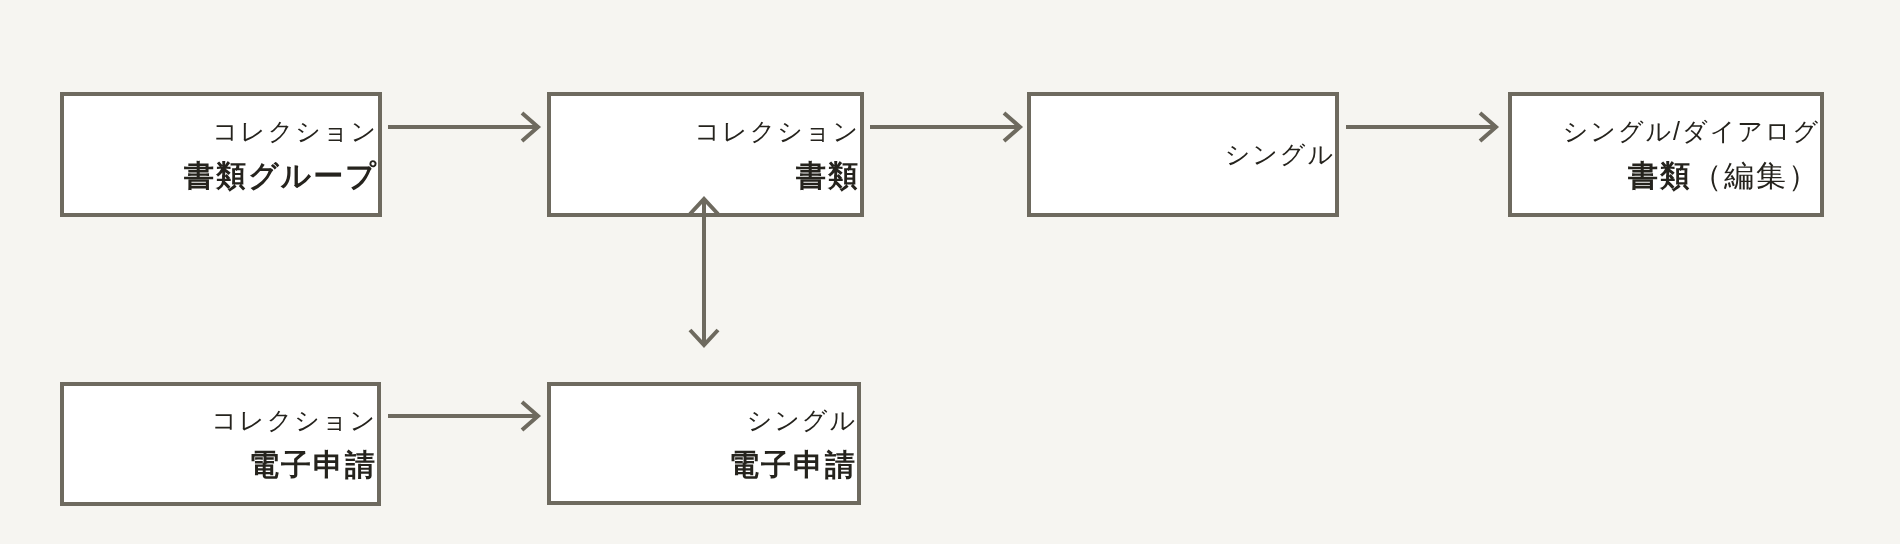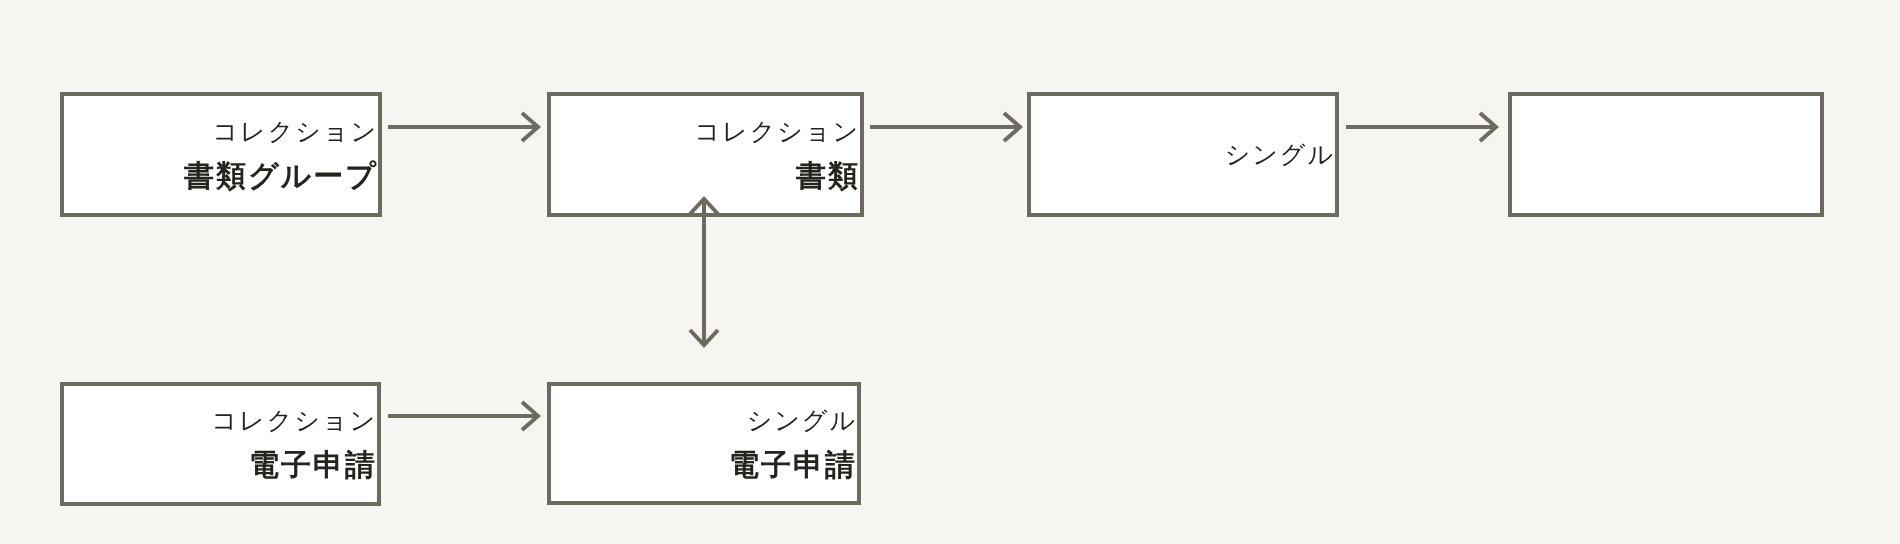--- a/index.html
+++ b/index.html
@@ -73,20 +73,22 @@
   <div class="node" id="node-doc">
     <span class="type-label">コレクション</span>
     <span class="title-line"><span class="title-main">書類</span><span class="title-suffix"></span></span>
   </div>
 
   <div class="node" id="node-doc-view">
     <span class="type-label">シングル</span>
   </div>
 
   <div class="node" id="node-doc-edit">
+    <span class="type-label">シングル/ダイアログ</span>
+    <span class="title-line"><span class="title-main">書類</span><span class="title-suffix">（編集）</span></span>
   </div>
 
   <div class="node" id="node-eapp-col">
     <span class="type-label">コレクション</span>
     <span class="title-line"><span class="title-main">電子申請</span><span class="title-suffix"></span></span>
   </div>
 
   <div class="node" id="node-eapp-sgl">
     <span class="type-label">シングル</span>
     <span class="title-line"><span class="title-main">電子申請</span><span class="title-suffix"></span></span>

